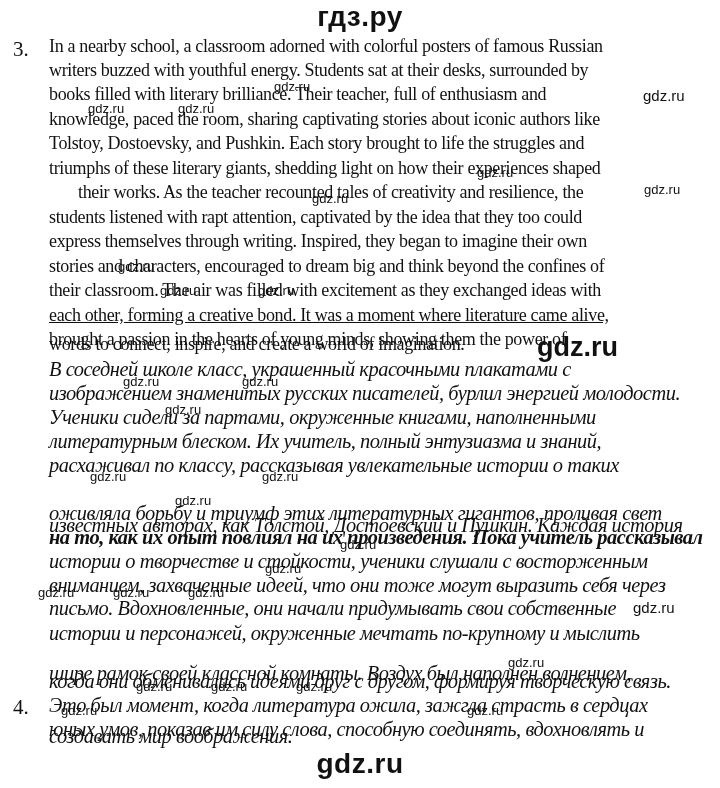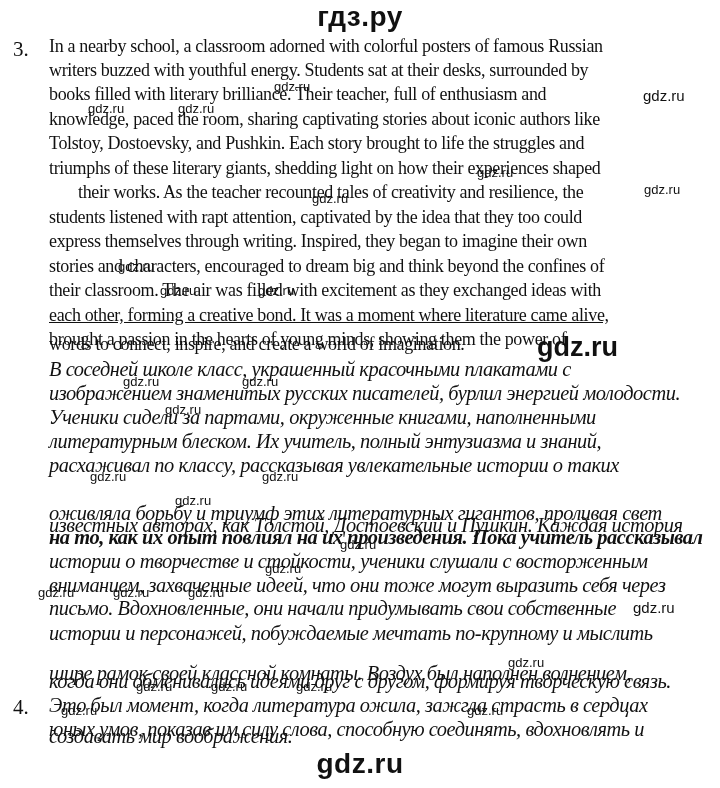--- a/index.html
+++ b/index.html
@@ -98,21 +98,21 @@
   <div class="line ru" style="top:383px;">изображением знаменитых русских писателей, бурлил энергией молодости.</div>
   <div class="line ru" style="top:407px;">Ученики сидели за партами, окруженные книгами, наполненными</div>
   <div class="line ru" style="top:431px;">литературным блеском. Их учитель, полный энтузиазма и знаний,</div>
   <div class="line ru" style="top:455px;">расхаживал по классу, рассказывая увлекательные истории о таких</div>
   <div class="line ru" style="top:479px;margin-top:36px;">известных авторах, как Толстой, Достоевский и Пушкин. Каждая история</div>
   <div class="line ru" style="top:503px;">оживляла борьбу и триумф этих литературных гигантов, проливая свет</div>
   <div class="line ru" style="top:527px;font-weight:bold;">на то, как их опыт повлиял на их произведения. Пока учитель рассказывал</div>
   <div class="line ru" style="top:551px;">истории о творчестве и стойкости, ученики слушали с восторженным</div>
   <div class="line ru" style="top:575px;">вниманием, захваченные идеей, что они тоже могут выразить себя через</div>
   <div class="line ru" style="top:598px;">письмо. Вдохновленные, они начали придумывать свои собственные</div>
-  <div class="line ru" style="top:623px;">истории и персонажей, побуждаемые мечтать по-крупному и мыслить</div>
+  <div class="line ru" style="top:623px;">истории и персонажей, окруженные мечтать по-крупному и мыслить</div>
   <div class="line ru" style="top:663px;">шире рамок своей классной комнаты. Воздух был наполнен волнением,</div>
   <div class="line ru" style="top:671px;text-align:right;">когда они обменивались идеями друг с другом, формируя творческую связь.</div>
 </div>
 
 <div class="item-number" style="top:697px;">4.</div>
 <div>
   <div class="line ru" style="top:695px;">Это был момент, когда литература ожила, зажгла страсть в сердцах</div>
   <div class="line ru" style="top:719px;">юных умов, показав им силу слова, способную соединять, вдохновлять и</div>
 
   <div class="line ru" style="top:726px;">создавать мир воображения.</div>

